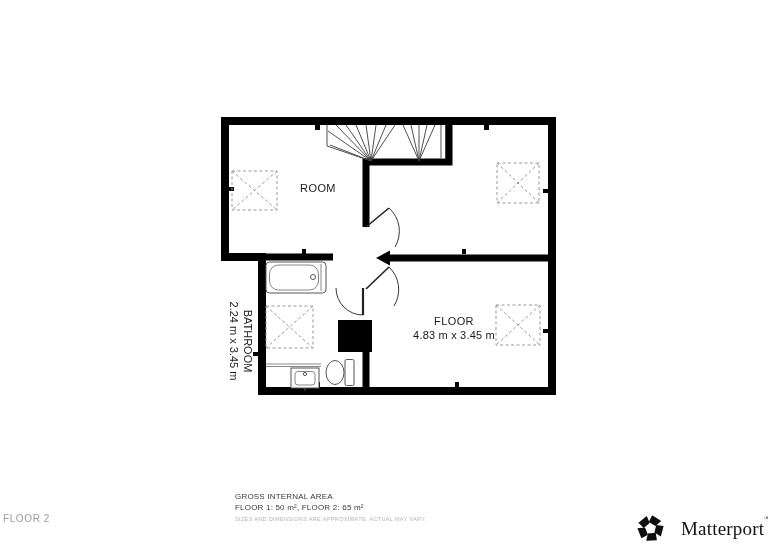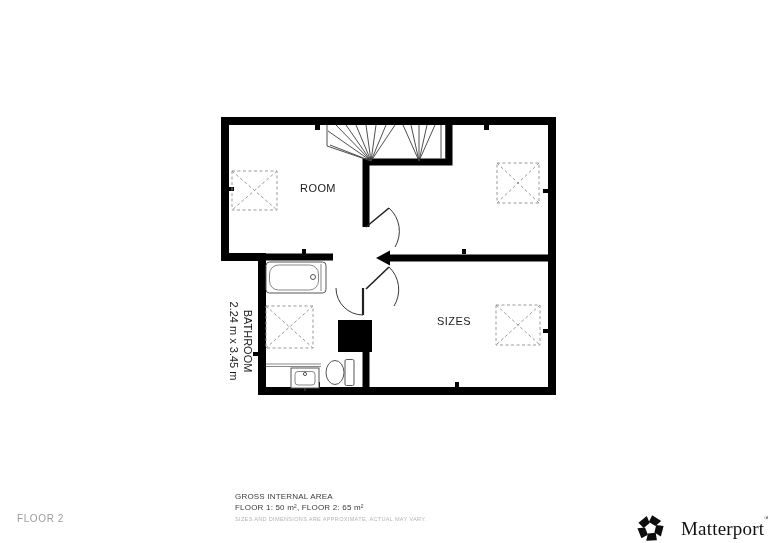--- a/index.html
+++ b/index.html
@@ -9,21 +9,21 @@
   .plan-svg{position:absolute;left:0;top:0;}
   .room-label{position:absolute;text-align:center;color:#1a1a1a;font-size:11px;
               line-height:13.5px;letter-spacing:0.2px;}
   .room-label .room-name{letter-spacing:0.4px;}
   .room-label-vert{position:absolute;left:160px;top:327px;width:160px;height:28px;
                    transform:rotate(90deg);transform-origin:50% 50%;
                    text-align:center;color:#1a1a1a;font-size:11px;line-height:13.5px;}
   .summary{position:absolute;left:235px;top:492px;width:300px;text-align:left;
            color:#3a3a3a;font-size:8px;line-height:10.5px;letter-spacing:0.2px;}
   .summary .disclaimer{font-size:5.6px;color:#b5b5b5;letter-spacing:0.3px;margin-top:1px;}
-  .floor-label{position:absolute;left:17px;top:513px;font-size:10px;color:#9b9b9b;
+  .floor-label{position:absolute;left:3px;top:513px;font-size:10px;color:#9b9b9b;
                letter-spacing:0.6px;}
   .brand{position:absolute;left:634px;top:512px;display:flex;align-items:center;gap:8px;}
   .brand-word{font-family:"Liberation Serif",serif;font-size:19px;color:#111;
               margin-left:6px;letter-spacing:0.2px;}
   .brand-reg{font-family:"Liberation Serif",serif;font-size:7px;color:#111;
              vertical-align:super;position:relative;top:-7px;}
 </style>
 </head>
 <body>
 
@@ -127,21 +127,22 @@
       <ellipse cx="335" cy="372.5" rx="9" ry="12"></ellipse>
     </g>
   </svg>
 
   <div class="room-label" style="left:238px;top:182px;width:160px;">
     <div class="room-name">ROOM</div>
   </div>
 
 
   <div class="room-label" style="left:374px;top:315px;width:160px;">
-    <div class="room-name">SIZES</div>
+    <div class="room-name">FLOOR</div>
+    <div class="room-dims">4.83 m x 3.45 m</div>
   </div>
 
   <div class="room-label-vert">
     <div class="room-name">BATHROOM</div>
     <div class="room-dims">2.24 m x 3.45 m</div>
   </div>
 
   <div class="summary">
     <div>GROSS INTERNAL AREA</div>
     <div>FLOOR 1: 50 m², FLOOR 2: 65 m²</div>

